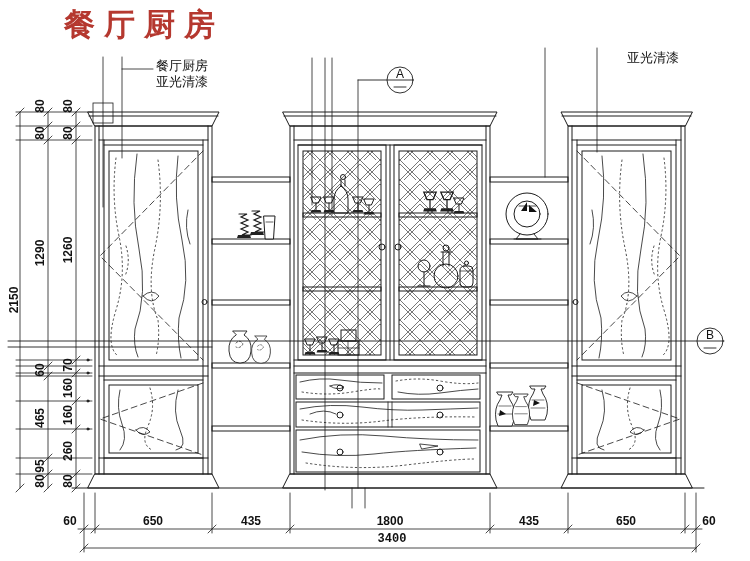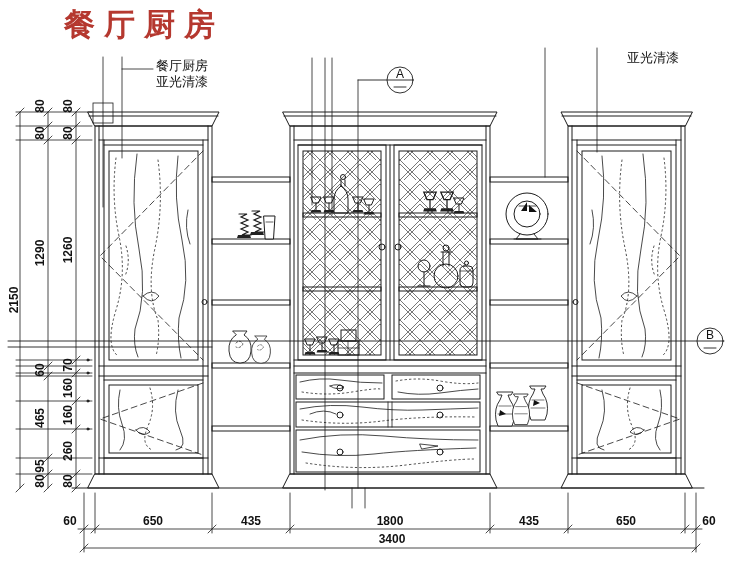--- a/index.html
+++ b/index.html
@@ -278,21 +278,21 @@
 <div class="mk" style="left:400px;top:74px;">A</div>
 <div class="mk" style="left:710px;top:335px;">B</div>
 
 <div class="dim" style="left:70px;top:521px;">60</div>
 <div class="dim" style="left:153px;top:521px;">650</div>
 <div class="dim" style="left:251px;top:521px;">435</div>
 <div class="dim" style="left:390px;top:521px;">1800</div>
 <div class="dim" style="left:529px;top:521px;">435</div>
 <div class="dim" style="left:626px;top:521px;">650</div>
 <div class="dim" style="left:709px;top:521px;">60</div>
-<div class="dim" style="left:392px;top:539px;">3400</div>
+<div class="dim" style="left:392px;top:539px;font-family:Liberation Mono, monospace;">3400</div>
 
 <div class="vdim" style="left:14px;top:300px;">2150</div>
 
 <div class="vdim" style="left:40px;top:106px;">80</div>
 <div class="vdim" style="left:40px;top:133px;">80</div>
 <div class="vdim" style="left:40px;top:253px;">1290</div>
 <div class="vdim" style="left:40px;top:370px;">60</div>
 <div class="vdim" style="left:40px;top:418px;">465</div>
 <div class="vdim" style="left:40px;top:466px;">95</div>
 <div class="vdim" style="left:40px;top:481px;">80</div>

